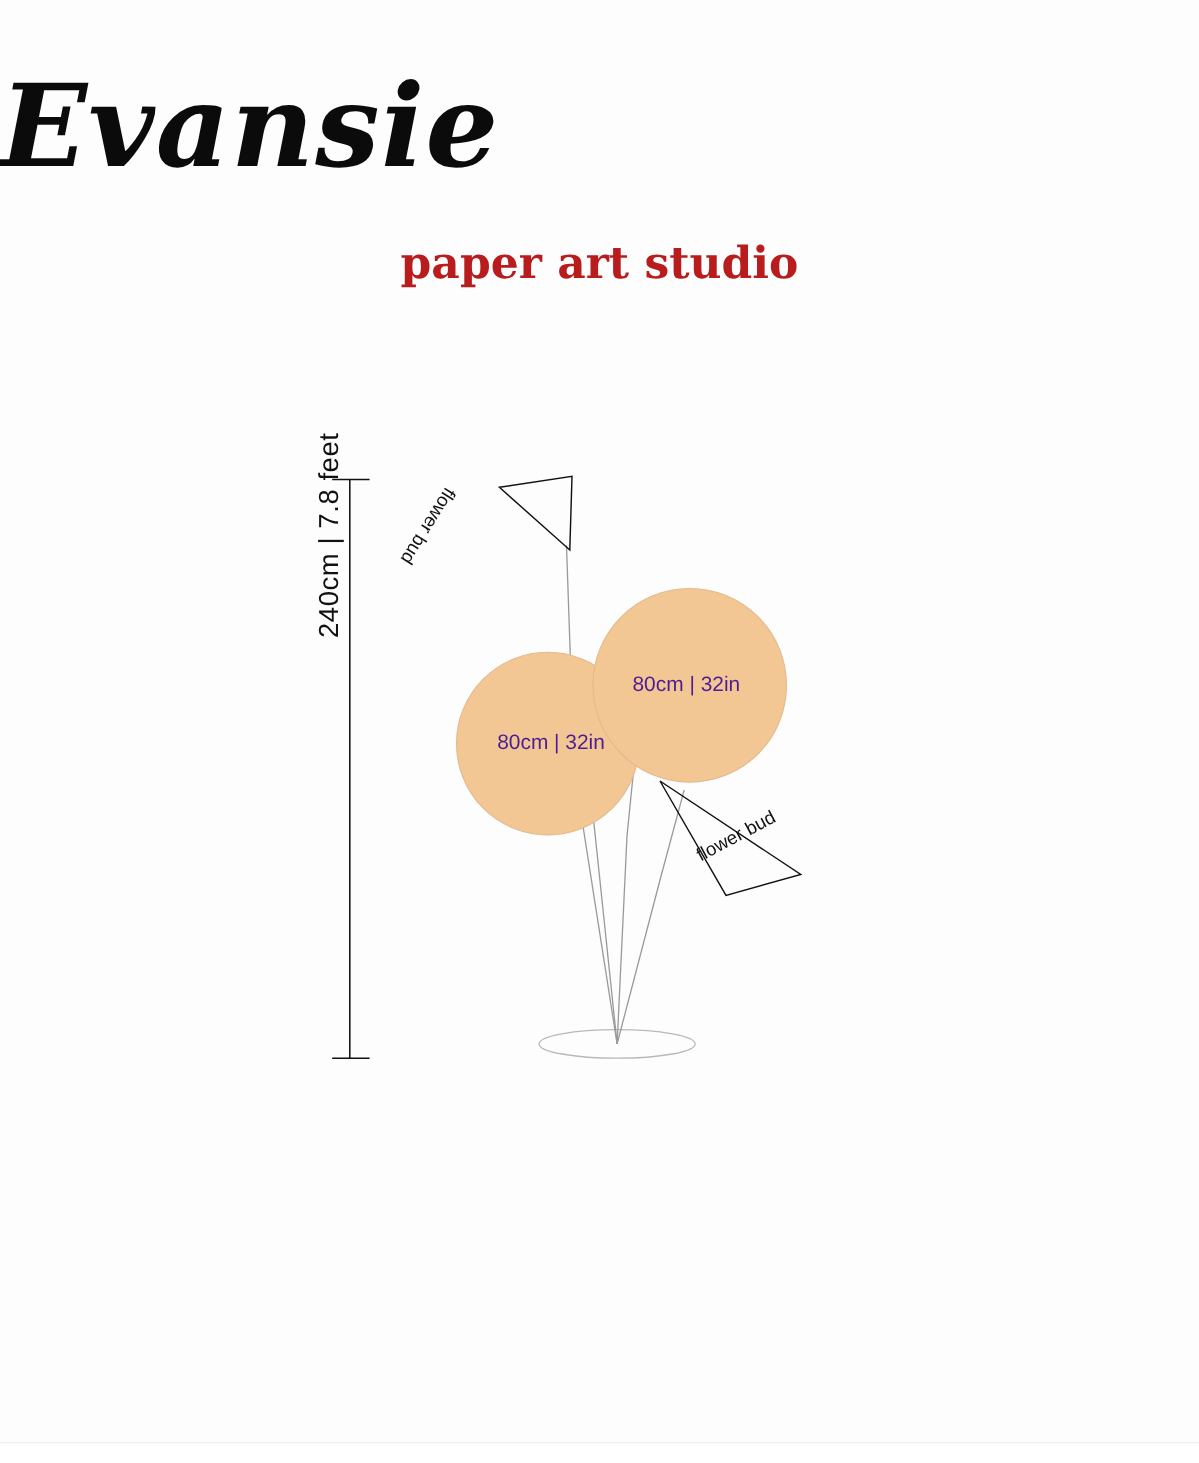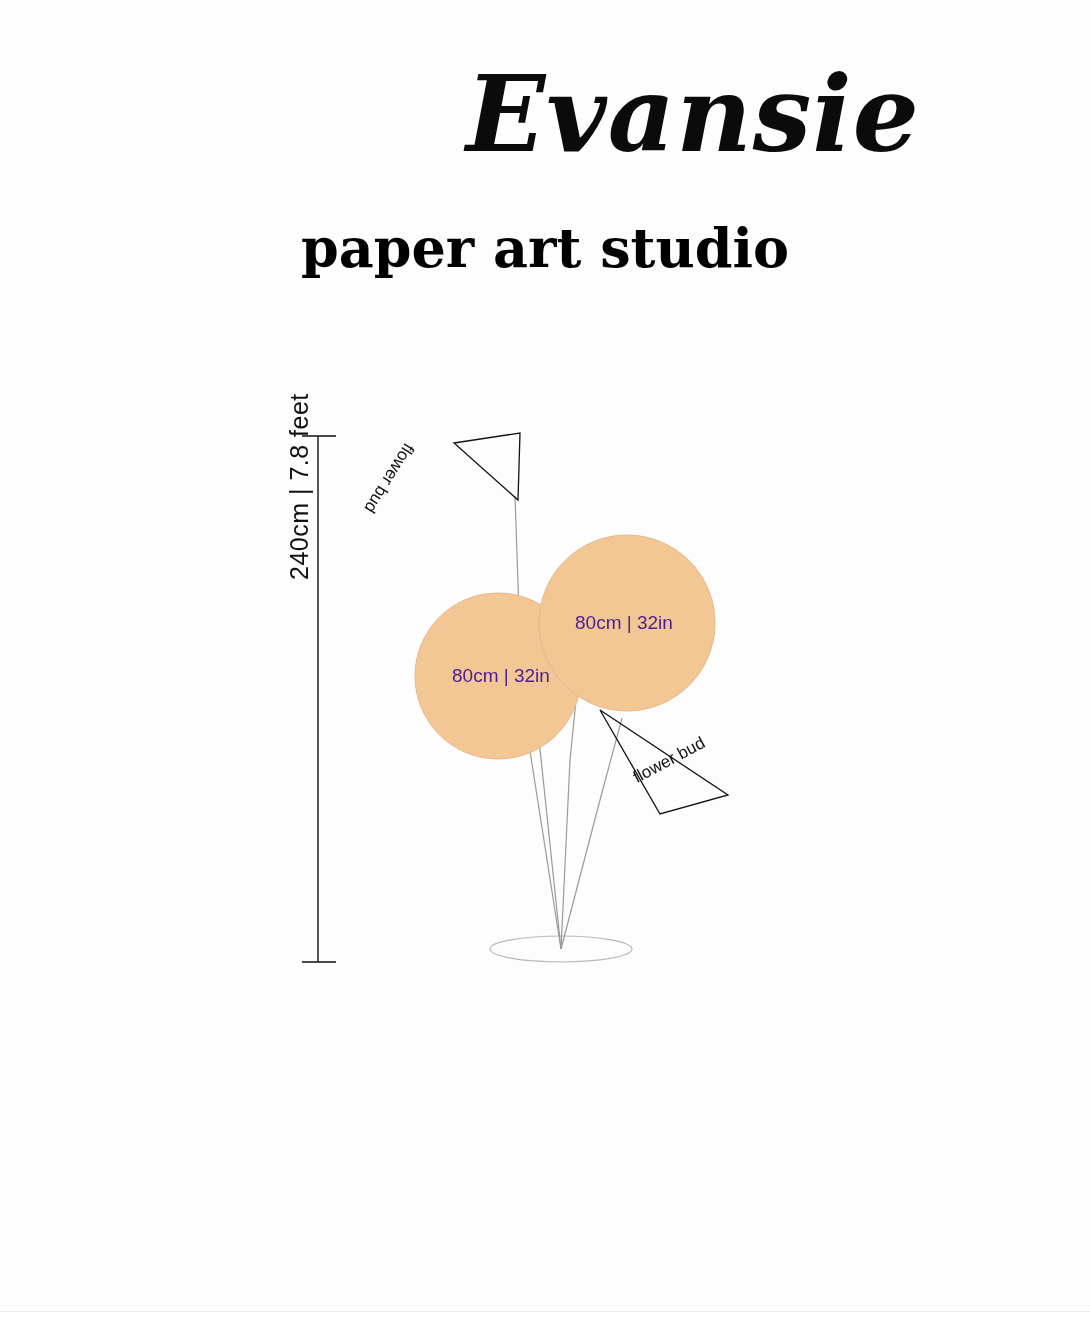--- a/index.html
+++ b/index.html
@@ -18,40 +18,40 @@
     position: absolute;
     inset: 0;
     background: #fdfdfd;
   }
   
   .brand-title {
     position: absolute;
     top: 58px;
     left: 0;
     width: 920px;
-    text-align: right;
+    text-align: left;
     font-family: "DejaVu Serif", "Liberation Serif", serif;
     font-weight: 700;
     font-style: italic;
     font-size: 104px;
     letter-spacing: 1px;
     color: #0b0b0b;
     line-height: 1.1;
     white-space: nowrap;
   }
   .brand-subtitle {
     position: absolute;
     top: 216px;
     left: 0;
     width: 1090px;
     text-align: center;
     font-family: "DejaVu Serif", "Liberation Serif", serif;
     font-weight: 700;
-    font-size: 54px;
-    color: #000000;
+    font-size: 40px;
+    color: #b91c1c;
     line-height: 1.2;
     white-space: nowrap;
   }
   
   .diagram {
     position: absolute;
     top: 400px;
     left: 270px;
     width: 560px;
     height: 600px;

